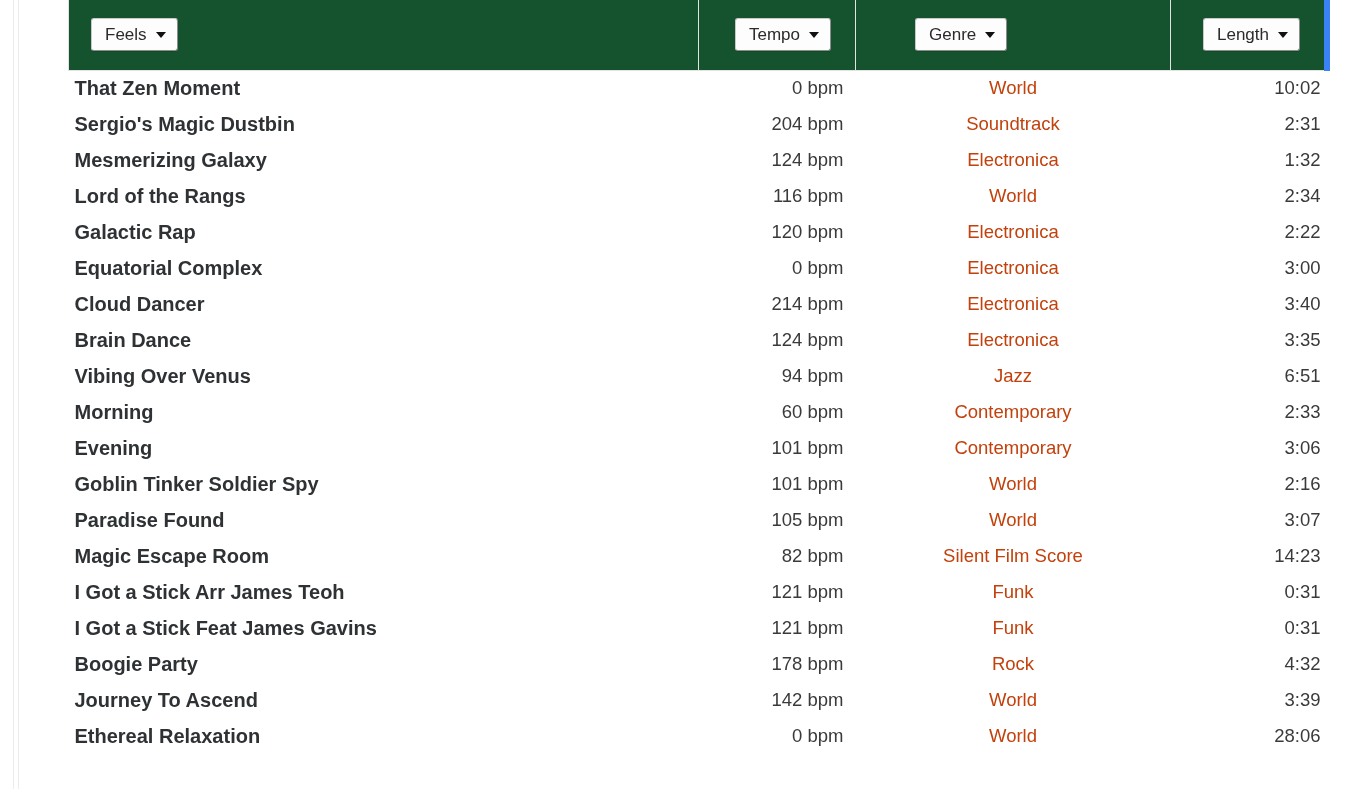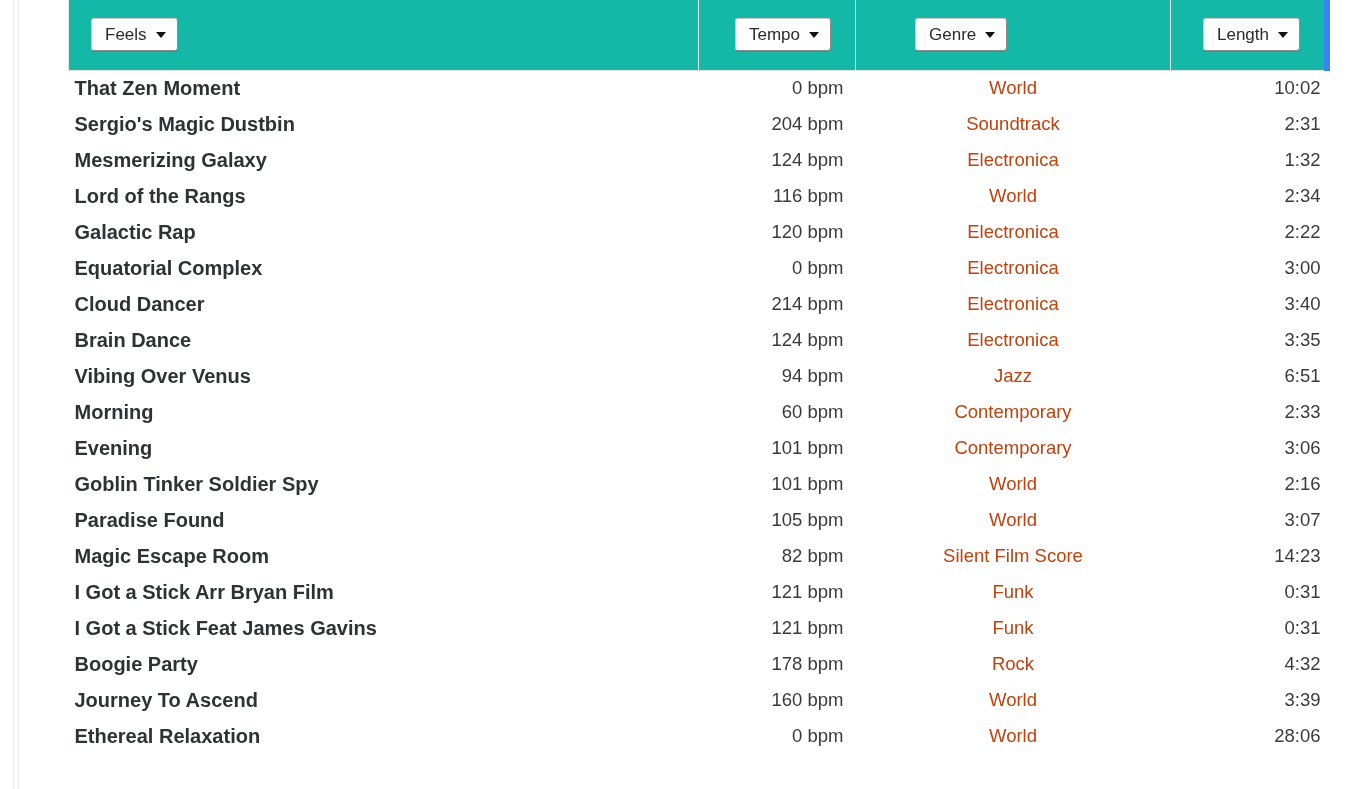--- a/index.html
+++ b/index.html
@@ -49,21 +49,21 @@
   .track-table col.c-length { width: 156px; }
 
   
   thead th {
     height: 70px;
     padding: 0 10px;
     box-sizing: border-box;
     vertical-align: middle;
     border-bottom: 1px solid #e3e3e3;
     border-right: 1px solid #e3e3e3;
-    background: #14b8a6;
+    background: #14532d;
     font-weight: normal;
   }
   thead th.th-title  { text-align: left;   padding-left: 22px; border-left: 1px solid #e3e3e3; }
   thead th.th-tempo  { text-align: left;   padding-left: 36px; }
   thead th.th-genre  { text-align: left;   padding-left: 59px; }
   thead th.th-length { text-align: left;   padding-left: 32px; border-right: 6px solid #3b82f6; }
 
   .dropdown-btn {
     display: inline-flex;
     align-items: center;
@@ -251,40 +251,40 @@
           <td class="td-genre">World</td>
           <td class="td-length">3:07</td>
         </tr>
         <tr>
           <td class="td-title">Magic Escape Room</td>
           <td class="td-tempo">82 bpm</td>
           <td class="td-genre">Silent Film Score</td>
           <td class="td-length">14:23</td>
         </tr>
         <tr>
-          <td class="td-title">I Got a Stick Arr Bryan Film</td>
+          <td class="td-title">I Got a Stick Arr James Teoh</td>
           <td class="td-tempo">121 bpm</td>
           <td class="td-genre">Funk</td>
           <td class="td-length">0:31</td>
         </tr>
         <tr>
           <td class="td-title">I Got a Stick Feat James Gavins</td>
           <td class="td-tempo">121 bpm</td>
           <td class="td-genre">Funk</td>
           <td class="td-length">0:31</td>
         </tr>
         <tr>
           <td class="td-title">Boogie Party</td>
           <td class="td-tempo">178 bpm</td>
           <td class="td-genre">Rock</td>
           <td class="td-length">4:32</td>
         </tr>
         <tr>
           <td class="td-title">Journey To Ascend</td>
-          <td class="td-tempo">160 bpm</td>
+          <td class="td-tempo">142 bpm</td>
           <td class="td-genre">World</td>
           <td class="td-length">3:39</td>
         </tr>
         <tr>
           <td class="td-title">Ethereal Relaxation</td>
           <td class="td-tempo">0 bpm</td>
           <td class="td-genre">World</td>
           <td class="td-length">28:06</td>
         </tr>
       </tbody>

